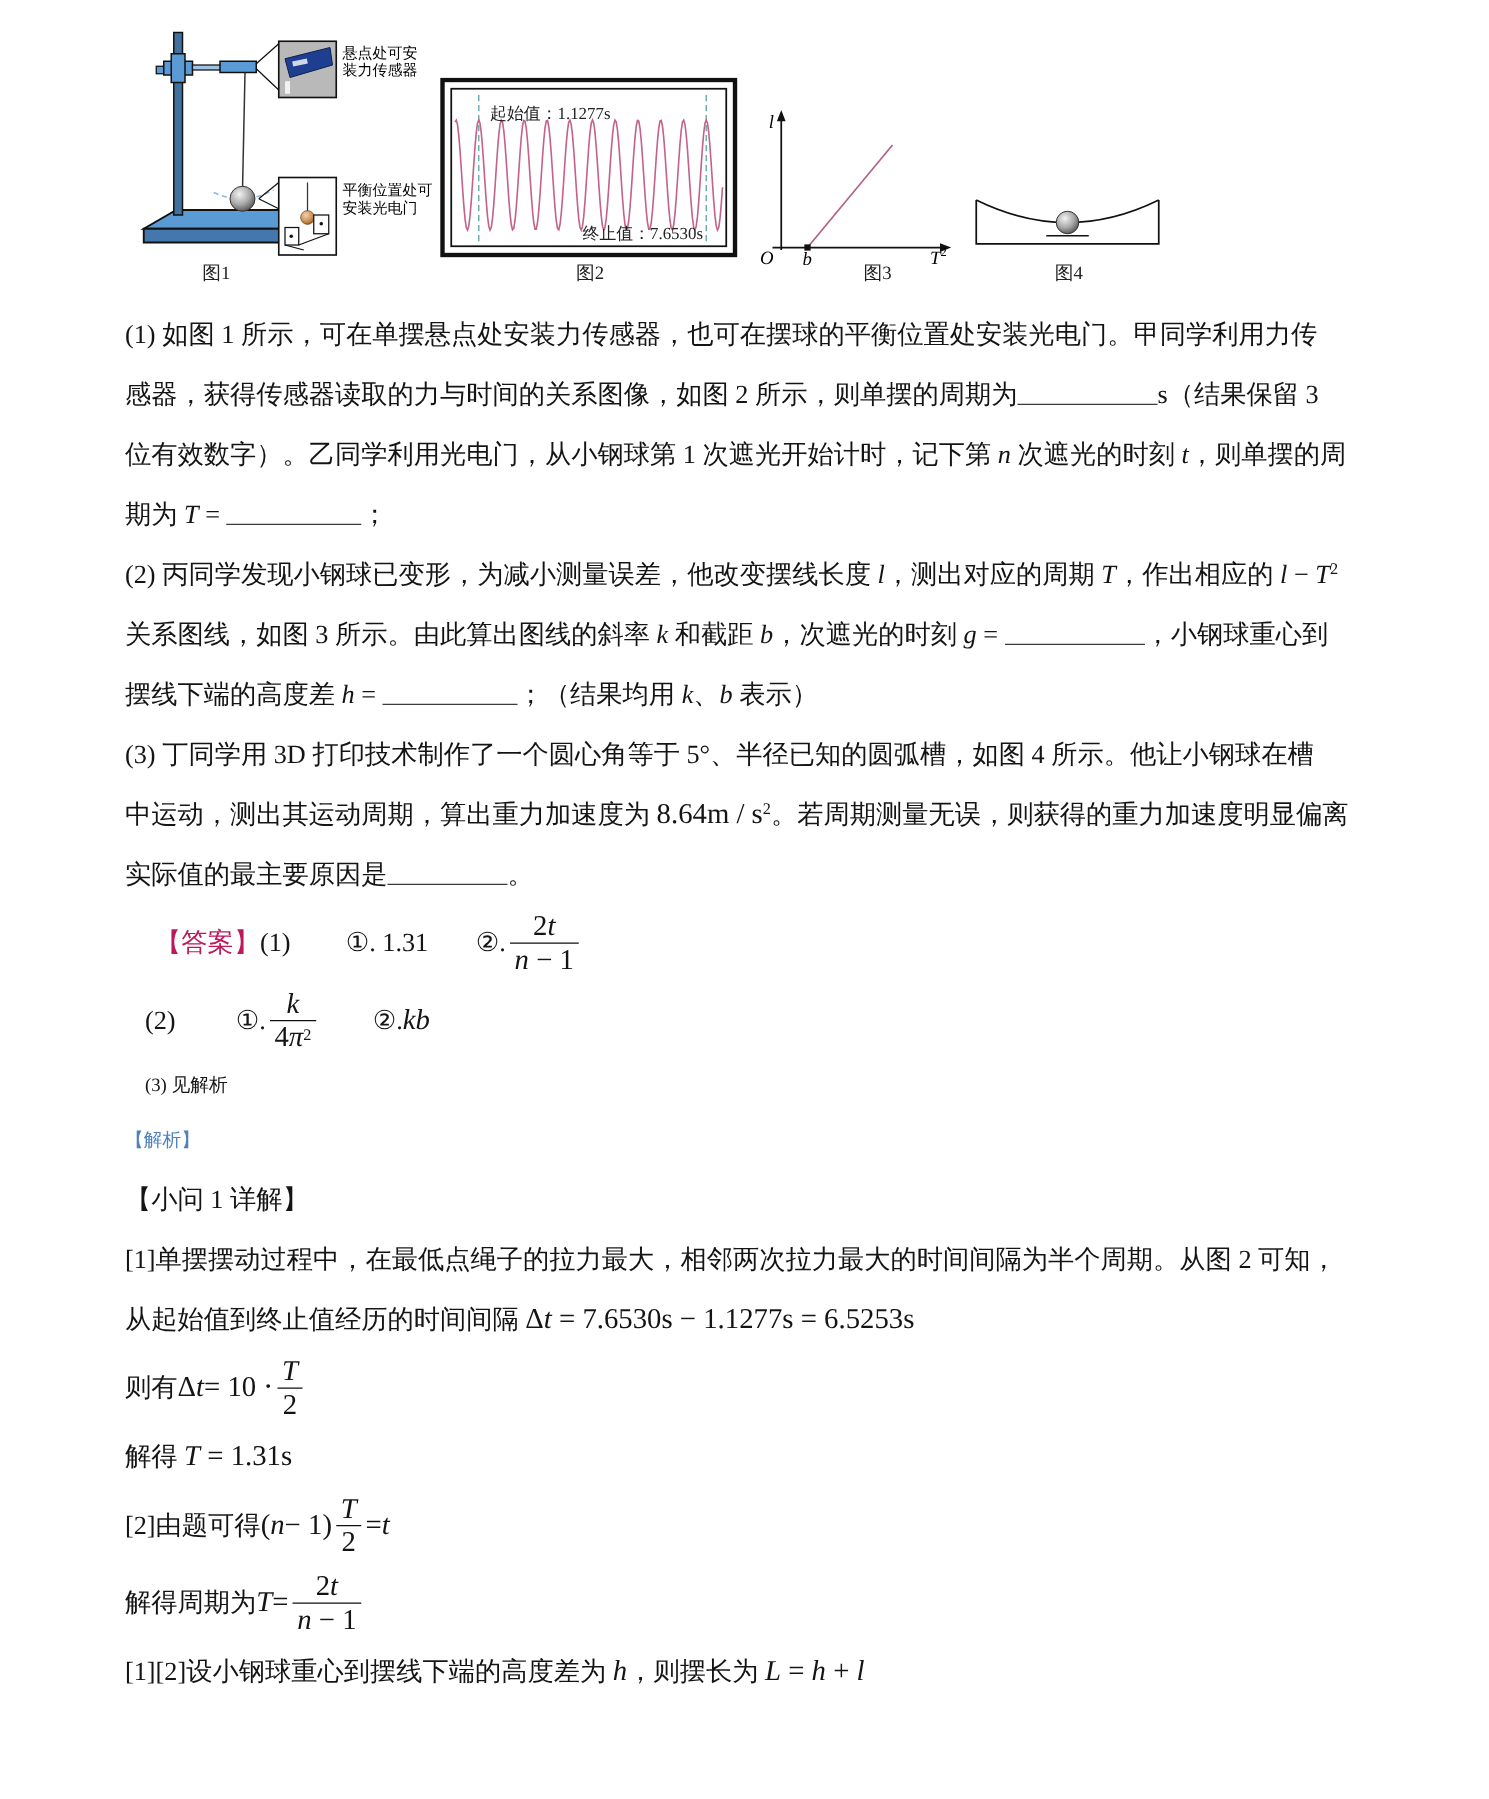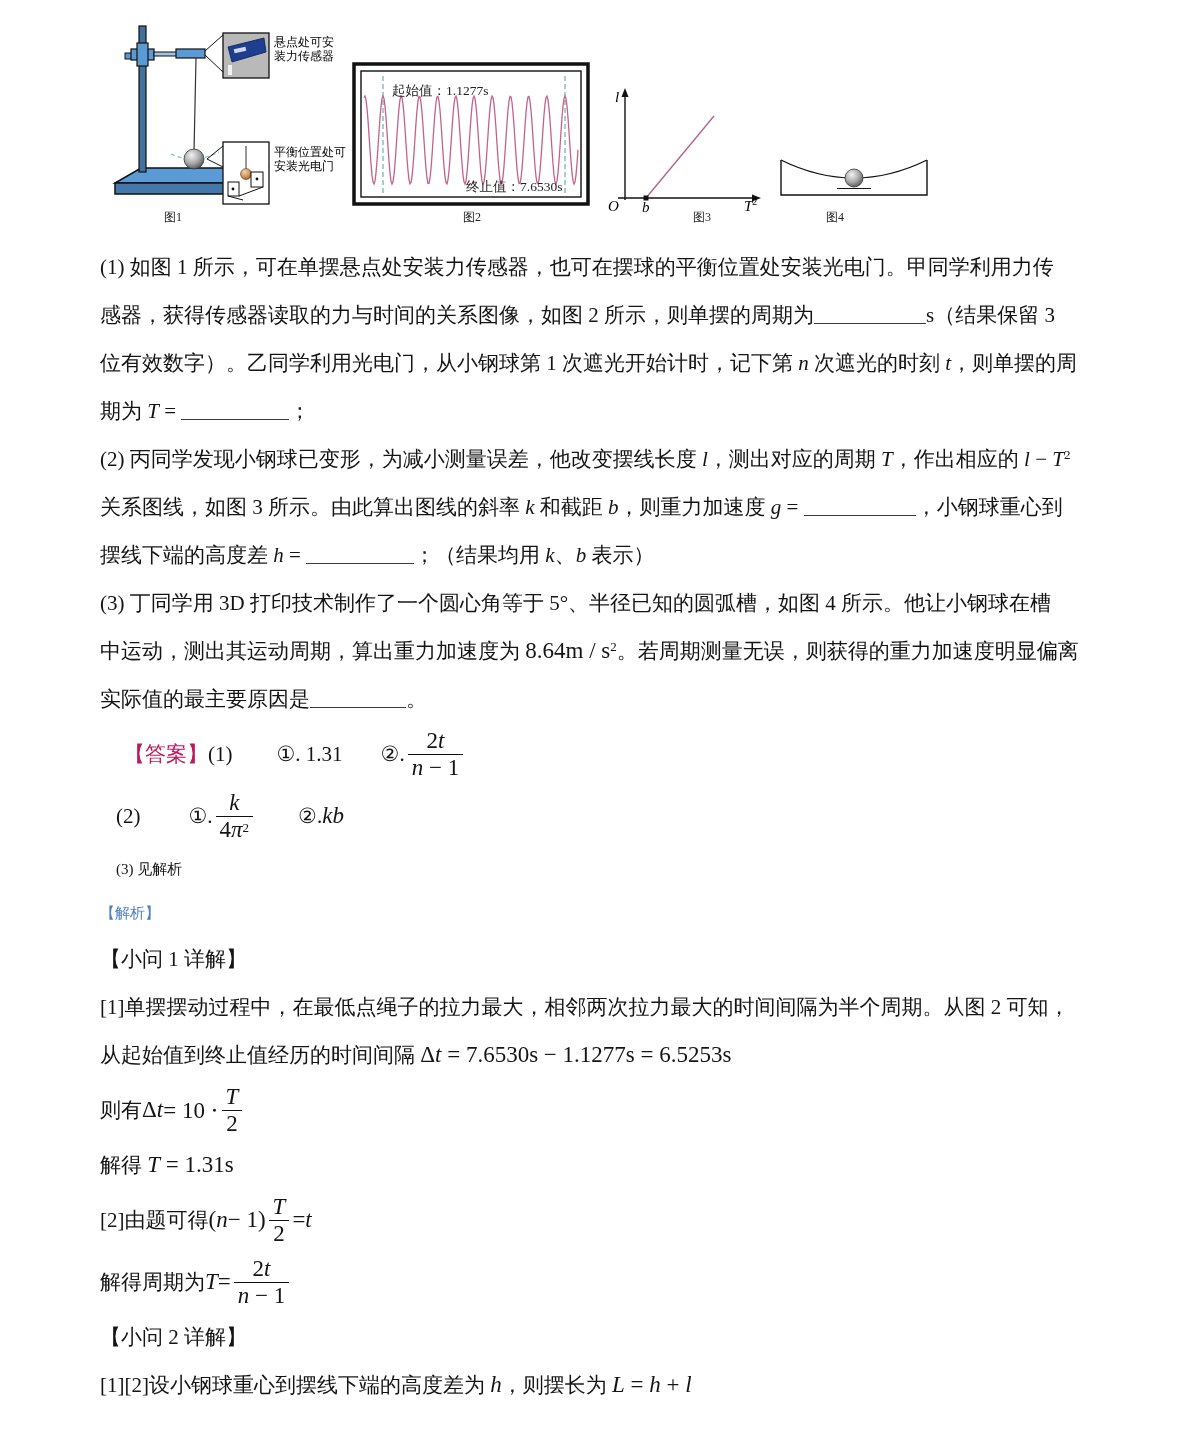--- a/index.html
+++ b/index.html
@@ -1,20 +1,20 @@
 <!DOCTYPE html>
 <html><head>
 <meta charset="utf-8">
 <style>
   html,body{margin:0;padding:0;background:#ffffff;}
   .page{position:relative;width:1191px;height:1439px;background:#fff;overflow:hidden;
         font-family:"Liberation Serif","DejaVu Serif",serif;color:#141414;padding-left:28px;}
   .figures{position:absolute;left:0;top:0;width:1191px;height:235px;}
   .fig{position:absolute;}
-  .figlabel{position:absolute;top:209px;width:70px;text-align:center;font-size:12px;color:#222;}
+  .figlabel{position:absolute;top:209px;width:70px;text-align:center;font-size:15px;color:#222;}
   .content{position:absolute;left:100px;top:243px;width:1000px;}
   .tline{font-size:21px;line-height:48px;height:48px;white-space:nowrap;}
   .tline-s{font-size:15px;line-height:44px;height:44px;white-space:nowrap;}
   .fline{display:flex;align-items:center;height:62px;font-size:21px;white-space:nowrap;}
   .it{font-style:italic;}
   .mt{font-size:23px;}
   .sup{font-size:13px;vertical-align:7px;line-height:0;}
   .blank{display:inline-block;height:22px;border-bottom:1px solid #3a3a3a;vertical-align:-2px;}
   .spc{display:inline-block;height:1px;}
   .frac{display:inline-flex;flex-direction:column;align-items:center;vertical-align:middle;
@@ -127,31 +127,31 @@
         <path d="M3,10 L3,45 L149,45 L149,10" fill="#fff" stroke="#111" stroke-width="1.4"></path>
         <path d="M3,10 Q76,46 149,10" fill="none" stroke="#111" stroke-width="1.3"></path>
         <line x1="59" y1="38.5" x2="93" y2="38.5" stroke="#111" stroke-width="1.2"></line>
         <circle cx="76" cy="28" r="9" fill="url(#ballg)" stroke="#333" stroke-width="0.8"></circle>
       </svg>
     </div>
 
     <div class="figlabel" style="left:138px;">图1</div>
     <div class="figlabel" style="left:437px;">图2</div>
     <div class="figlabel" style="left:667px;">图3</div>
-    <div class="figlabel" style="left:800px;">图4</div>
+    <div class="figlabel" style="left:820px;">图4</div>
   </div>
 
   <div class="content">
     <div class="tline"><span>(1) 如图 1 所示，可在单摆悬点处安装力传感器，也可在摆球的平衡位置处安装光电门。甲同学利用力传</span></div>
     <div class="tline"><span>感器，获得传感器读取的力与时间的关系图像，如图 2 所示，则单摆的周期为</span><span class="blank" style="width: 112px;"></span><span>s（结果保留 3</span></div>
     <div class="tline"><span>位有效数字）。乙同学利用光电门，从小钢球第 1 次遮光开始计时，记下第 </span><span class="it">n</span><span> 次遮光的时刻 </span><span class="it">t</span><span>，则单摆的周</span></div>
     <div class="tline"><span>期为 </span><span class="it">T</span><span> = </span><span class="blank" style="width: 108px;"></span><span>；</span></div>
 
     <div class="tline"><span>(2) 丙同学发现小钢球已变形，为减小测量误差，他改变摆线长度 </span><span class="it">l</span><span>，测出对应的周期 </span><span class="it">T</span><span>，作出相应的 </span><span class="it">l</span><span> − </span><span class="it">T</span><span class="sup">2</span></div>
-    <div class="tline"><span>关系图线，如图 3 所示。由此算出图线的斜率 </span><span class="it">k</span><span> 和截距 </span><span class="it">b</span><span>，则重力加速度 </span><span class="it">g</span><span> = </span><span class="blank" style="width: 112px;"></span><span>，小钢球重心到</span></div>
+    <div class="tline"><span>关系图线，如图 3 所示。由此算出图线的斜率 </span><span class="it">k</span><span> 和截距 </span><span class="it">b</span><span>，次遮光的时刻 </span><span class="it">g</span><span> = </span><span class="blank" style="width: 112px;"></span><span>，小钢球重心到</span></div>
     <div class="tline"><span>摆线下端的高度差 </span><span class="it">h</span><span> = </span><span class="blank" style="width: 108px;"></span><span>；（结果均用 </span><span class="it">k</span><span>、</span><span class="it">b</span><span> 表示）</span></div>
 
     <div class="tline"><span>(3) 丁同学用 3D 打印技术制作了一个圆心角等于 5°、半径已知的圆弧槽，如图 4 所示。他让小钢球在槽</span></div>
     <div class="tline"><span>中运动，测出其运动周期，算出重力加速度为 </span><span class="mt">8.64m / s</span><span class="sup">2</span><span>。若周期测量无误，则获得的重力加速度明显偏离</span></div>
     <div class="tline"><span>实际值的最主要原因是</span><span class="blank" style="width: 96px;"></span><span>。</span></div>
 
     <div class="fline">
         <span style="color: #be185d; margin-left: 24px;">【答案】</span>
         <span>(1)</span>
         <span class="spc" style="width: 44px;"></span>
@@ -208,16 +208,15 @@
       </div>
     <div class="fline">
         <span>解得周期为 </span>
         <span class="it mt">T</span>
         <span class="mt"> = </span>
         <span class="mt frac">
           <span class="fnum"><span>2</span><span class="it">t</span></span>
           <span class="fden"><span class="it">n</span><span> − 1</span></span>
         </span>
       </div>
-    <div class="tline"><span>【小问 2 详解】</span></div>
     <div class="tline"><span>[1][2]设小钢球重心到摆线下端的高度差为 </span><span class="it mt">h</span><span>，则摆长为 </span><span class="it mt">L</span><span class="mt"> = </span><span class="it mt">h</span><span class="mt"> + </span><span class="it mt">l</span></div>
   </div>
 </div>
 
 </body></html>

